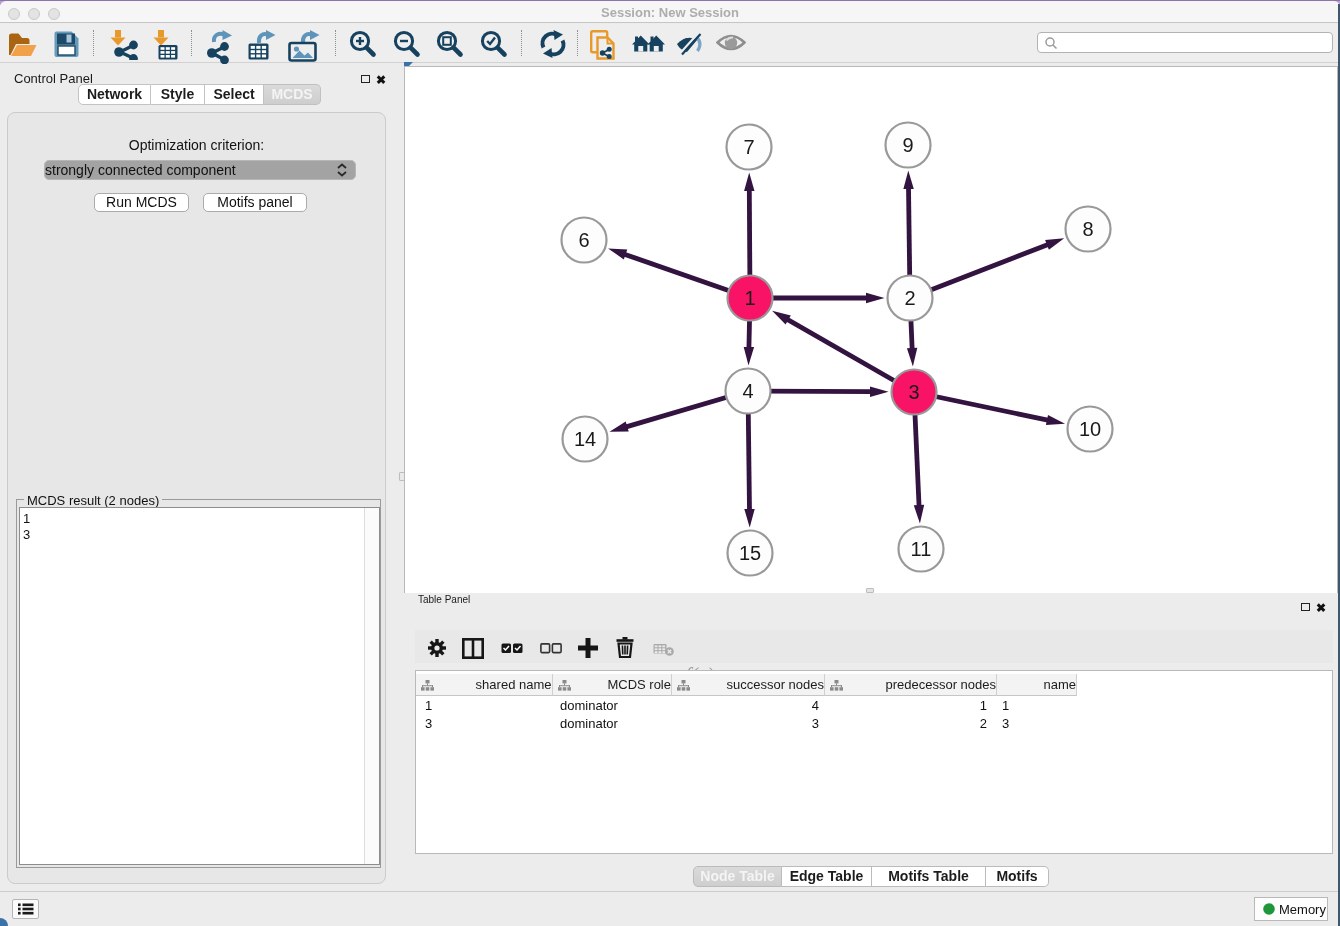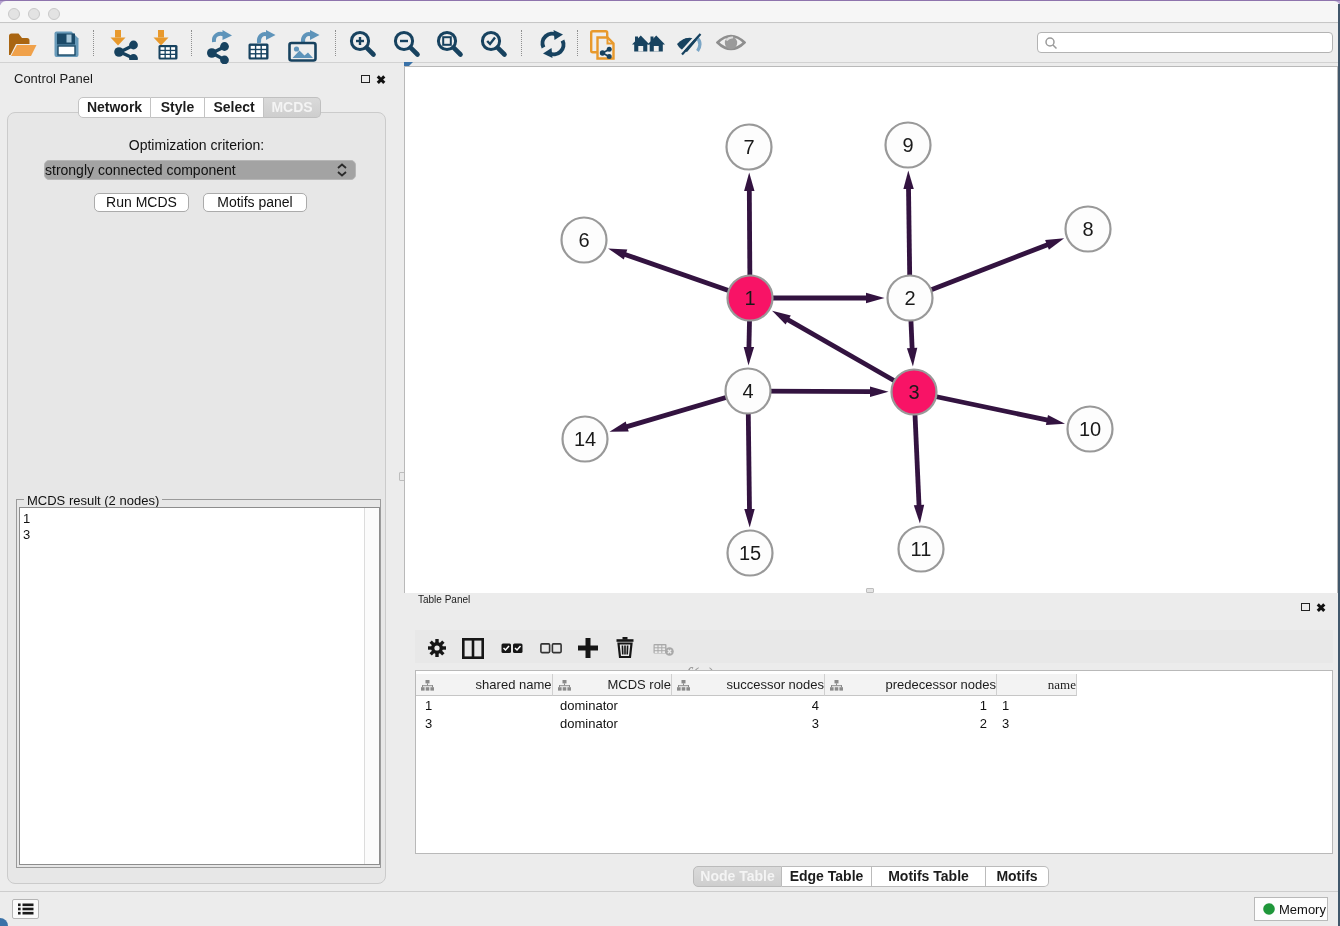--- a/index.html
+++ b/index.html
@@ -13,21 +13,21 @@
 .tl { position:absolute; width:12px; height:12px; border-radius:50%; background:#e3e3e3; border:1px solid #c9c9c9; top:7px; }
 #apptitle { width:100%; text-align:center; top:4px; font-size:13px; font-weight:bold; color:#adadad; }
 #toolbar { left:0; top:24px; width:1340px; height:39px; background:#eeeeee; border-bottom:1px solid #d2d2d2; }
 .sep { position:absolute; top:6px; width:0; height:26px; border-left:1px dotted #8f8f8f; }
 #search { left:1037px; top:32px; width:296px; height:21px; background:#fff; border:1px solid #b3b3b3; border-radius:4px; }
 
 
 #cp-title { left:14px; top:71px; font-size:13px; color:#1a1a1a; }
 .float-ico { position:absolute; width:9px; height:8px; border:1.6px solid #222; background:transparent; }
 .close-x { position:absolute; font-size:12px; font-weight:bold; color:#111; line-height:11px; }
-#tabrow { left:78px; top:97px; height:21px; display:flex;align-items:center; }
+#tabrow { left:78px; top:84px; height:21px; display:flex;align-items:center; }
 .tab { height:21px; border:1px solid #c3c3c3; border-left:none; background:#fff; font-size:14px; font-weight:bold; color:#1c1c1c; text-align:center; line-height:19px; }
 .tab.first { border-left:1px solid #c3c3c3; border-radius:5px 0 0 5px; }
 .tab.last { border-radius:0 5px 5px 0; }
 .tab.sel { background:linear-gradient(#dadada,#cecece); color:#f4f4f4; border-color:#c0c0c0; }
 #cp-content { left:7px; top:112px; width:379px; height:772px; background:#e7e7e7; border:1px solid #cbcbcb; border-radius:8px; }
 #opt-label { left:0; top:137px; width:393px; text-align:center; font-size:14px; color:#111; }
 #dropdown { left:44px; top:160px; width:312px; height:20px; background:#a3a3a3; border:1px solid #b6b6b6; border-radius:5px; font-size:14px; color:#111; line-height:18px; }
 .btn { position:absolute; height:19px; background:#fff; border:1px solid #ababab; border-radius:5px; font-size:14px; color:#111; text-align:center; line-height:17px; }
 #grpbox { left:16px; top:499px; width:365px; height:369px; border:1px solid #9a9a9a; }
 #grplabel { left:24px; top:493px; font-size:13px; color:#111; background:#e7e7e7; padding:0 3px; }
@@ -61,20 +61,21 @@
 svg { display:block; }
 .ticon { position:absolute; top:30px; }
 </style>
 </head>
 <body>
 <div id="deskpurple" class="abs"></div>
 <div id="titlebar" class="abs">
   <div class="tl" style="left:8px;"></div>
   <div class="tl" style="left:28px;"></div>
   <div class="tl" style="left:48px;"></div>
+  <div id="apptitle" class="abs">Session: New Session</div>
 </div>
 <div id="toolbar" class="abs">
 <svg class="ticon" style="left:8px;top:7px" width="30" height="26" viewBox="0 0 30 26">
       <path d="M1,24 L1,5 Q1,2.5 3.5,2.5 L10.5,2.5 L14,7 L19,7 Q21.5,7 21.5,9.5 L21.5,13 L8,13 L2.5,24 Z" fill="#a96511"></path>
       <path d="M9,14 L28.5,14 L23,25 L3,25 Z" fill="#f0a14a"></path>
     </svg>
 <svg class="ticon" style="left:54px;top:7px" width="25" height="27" viewBox="0 0 25 27">
       <path d="M0.5,2.5 Q0.5,0.5 2.5,0.5 L17.5,0.5 L24.5,7.5 L24.5,24 Q24.5,26 22.5,26 L2.5,26 Q0.5,26 0.5,24 Z" fill="#689ab9"></path>
       <rect x="3" y="2.5" width="18" height="11" fill="#1c4a68"></rect>
       <rect x="12.5" y="3.5" width="5" height="8" fill="#a8c8da"></rect>
@@ -417,21 +418,21 @@
             <rect x="4.5" y="0" width="4" height="3.4"></rect>
             <rect x="6" y="3.4" width="1" height="2"></rect>
             <rect x="1" y="5.2" width="11" height="1"></rect>
             <rect x="1" y="5.2" width="1" height="2"></rect>
             <rect x="11" y="5.2" width="1" height="2"></rect>
             <rect x="0" y="7.2" width="3.6" height="3.4"></rect>
             <rect x="4.7" y="7.2" width="3.6" height="3.4"></rect>
             <rect x="9.4" y="7.2" width="3.6" height="3.4"></rect>
           </g>
         </svg>predecessor nodes</div>
-<div class="hcell" style="left:581px;width:80px;font-family:Liberation Serif, serif;">name</div>
+<div class="hcell" style="left:581px;width:80px;">name</div>
 <div class="rcell" style="left:9px;top:26px;">1</div>
 <div class="rcell" style="left:144px;top:26px;">dominator</div>
 <div class="rcell" style="left:353px;top:26px;width:50px;text-align:right;">4</div>
 <div class="rcell" style="left:521px;top:26px;width:50px;text-align:right;">1</div>
 <div class="rcell" style="left:586px;top:26px;">1</div>
 <div class="rcell" style="left:9px;top:44px;">3</div>
 <div class="rcell" style="left:144px;top:44px;">dominator</div>
 <div class="rcell" style="left:353px;top:44px;width:50px;text-align:right;">3</div>
 <div class="rcell" style="left:521px;top:44px;width:50px;text-align:right;">2</div>
 <div class="rcell" style="left:586px;top:44px;">3</div>

